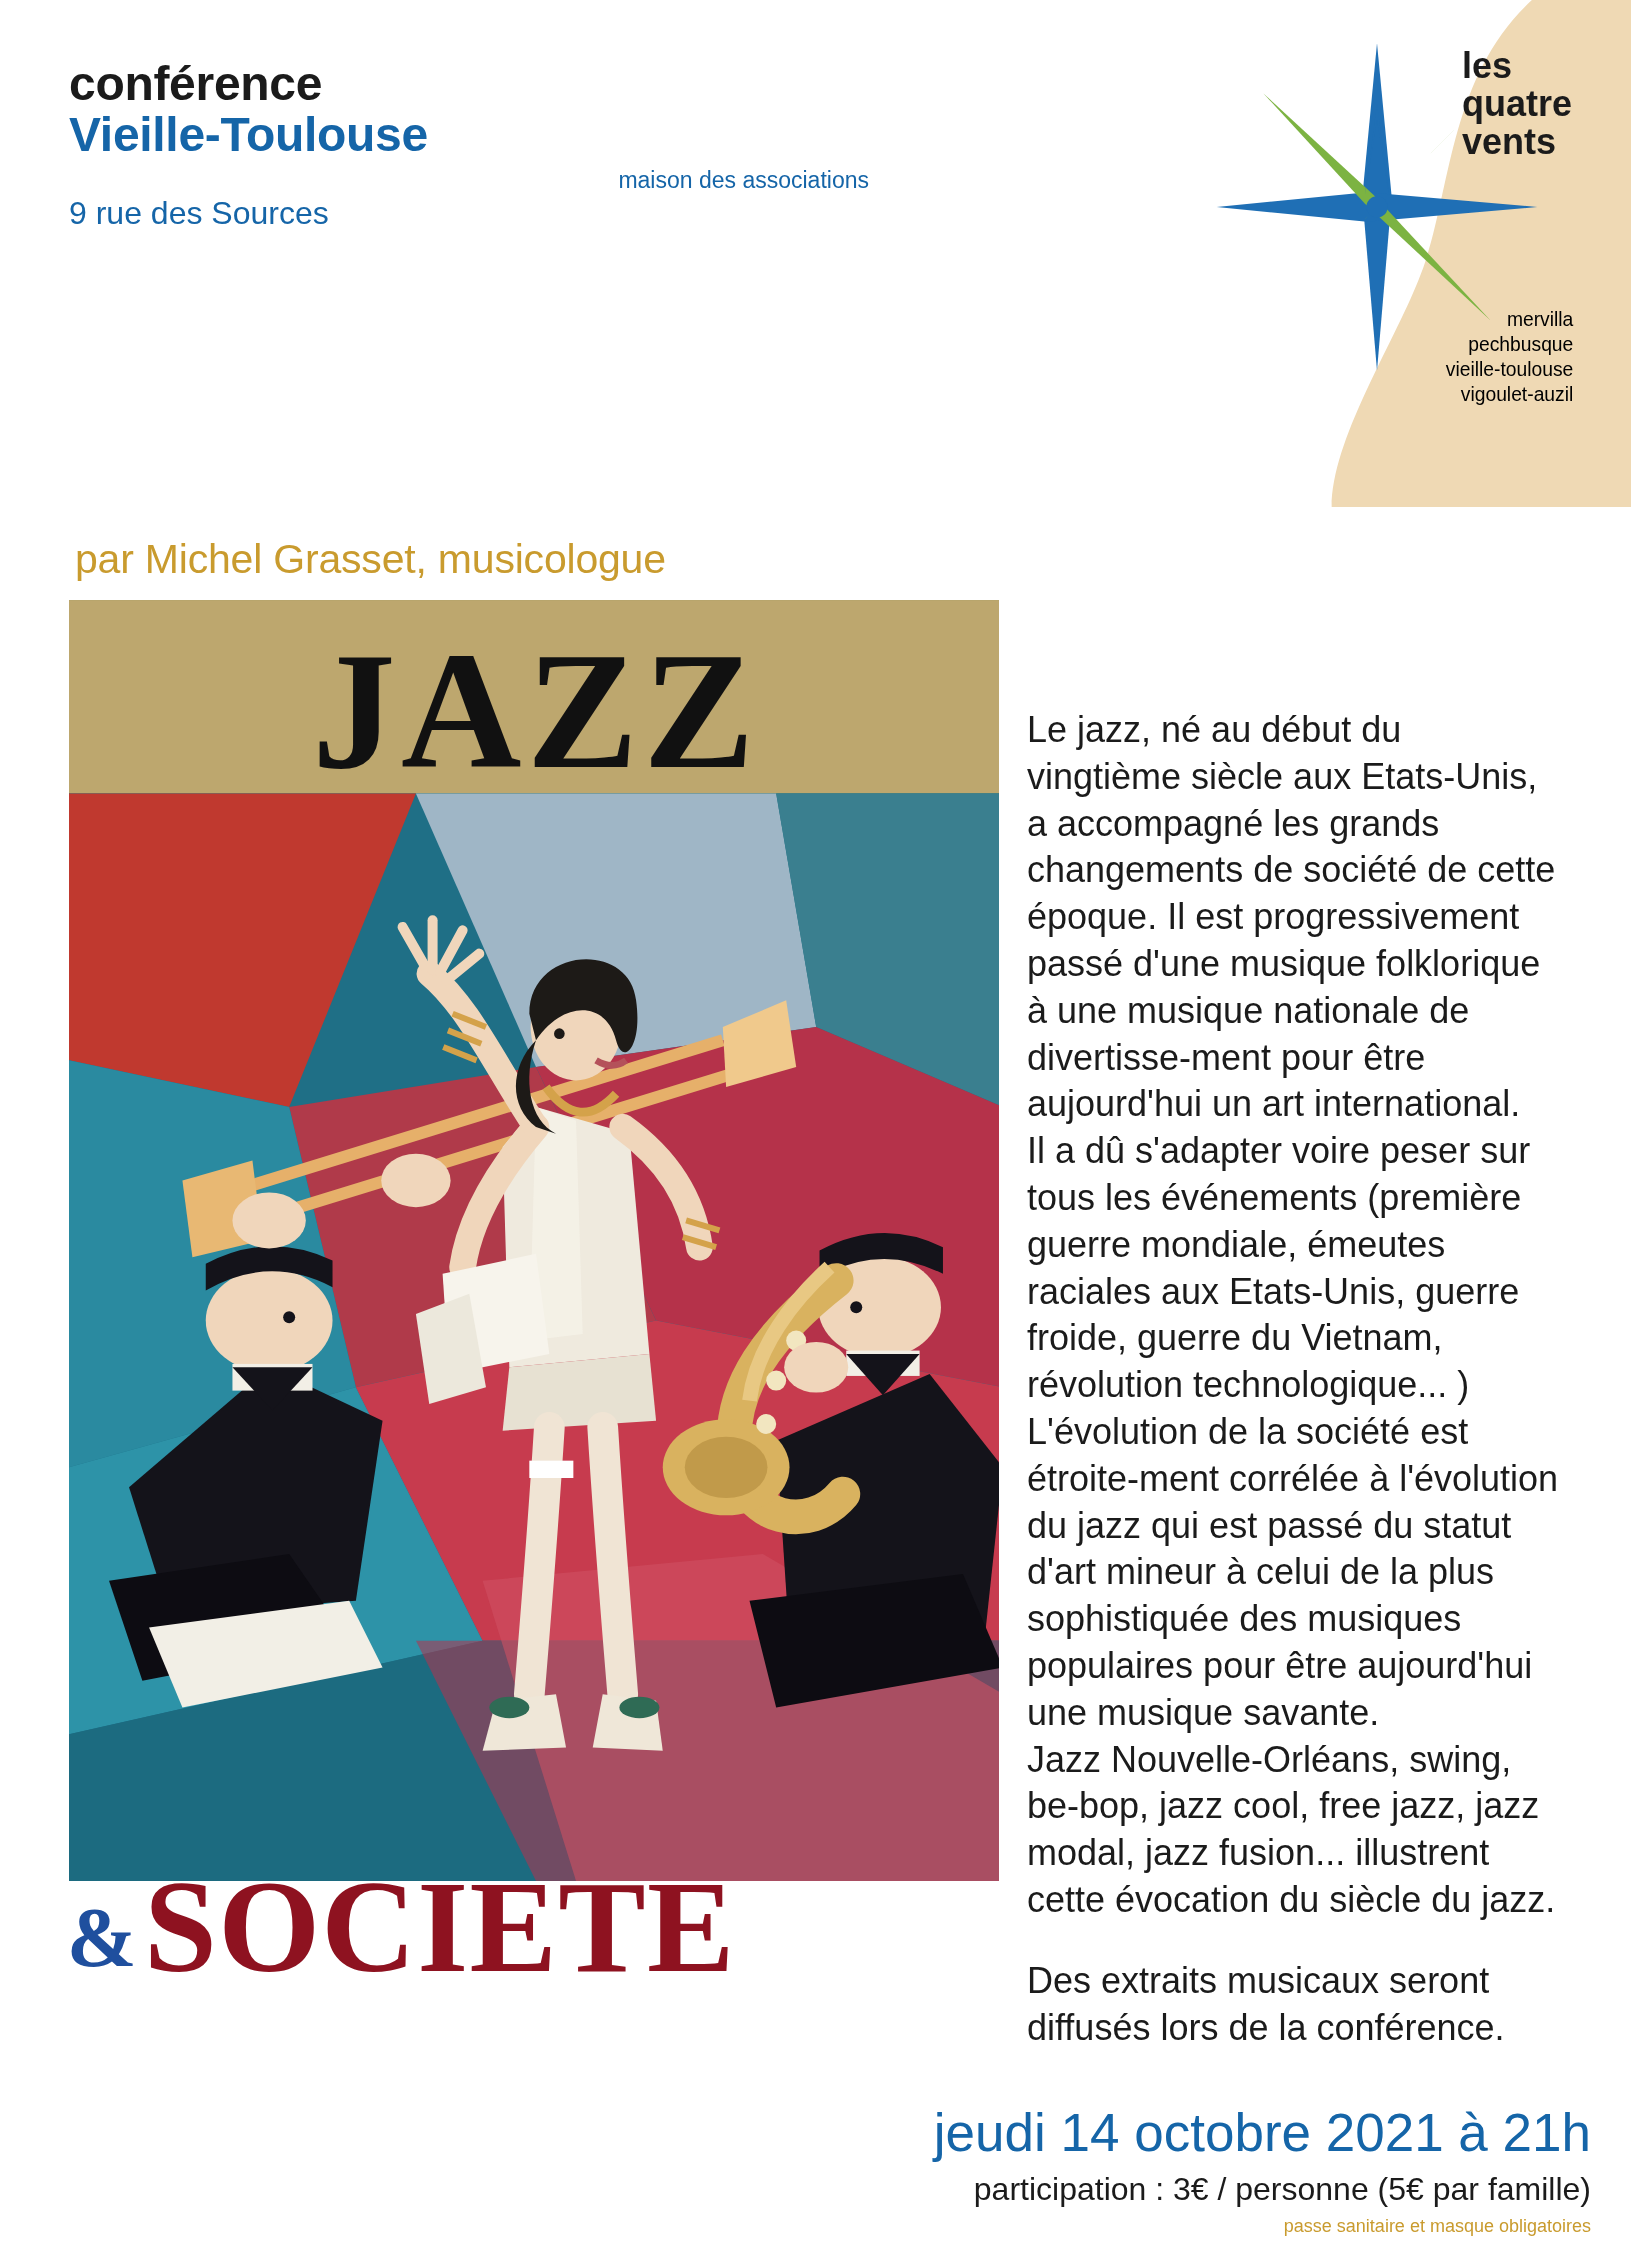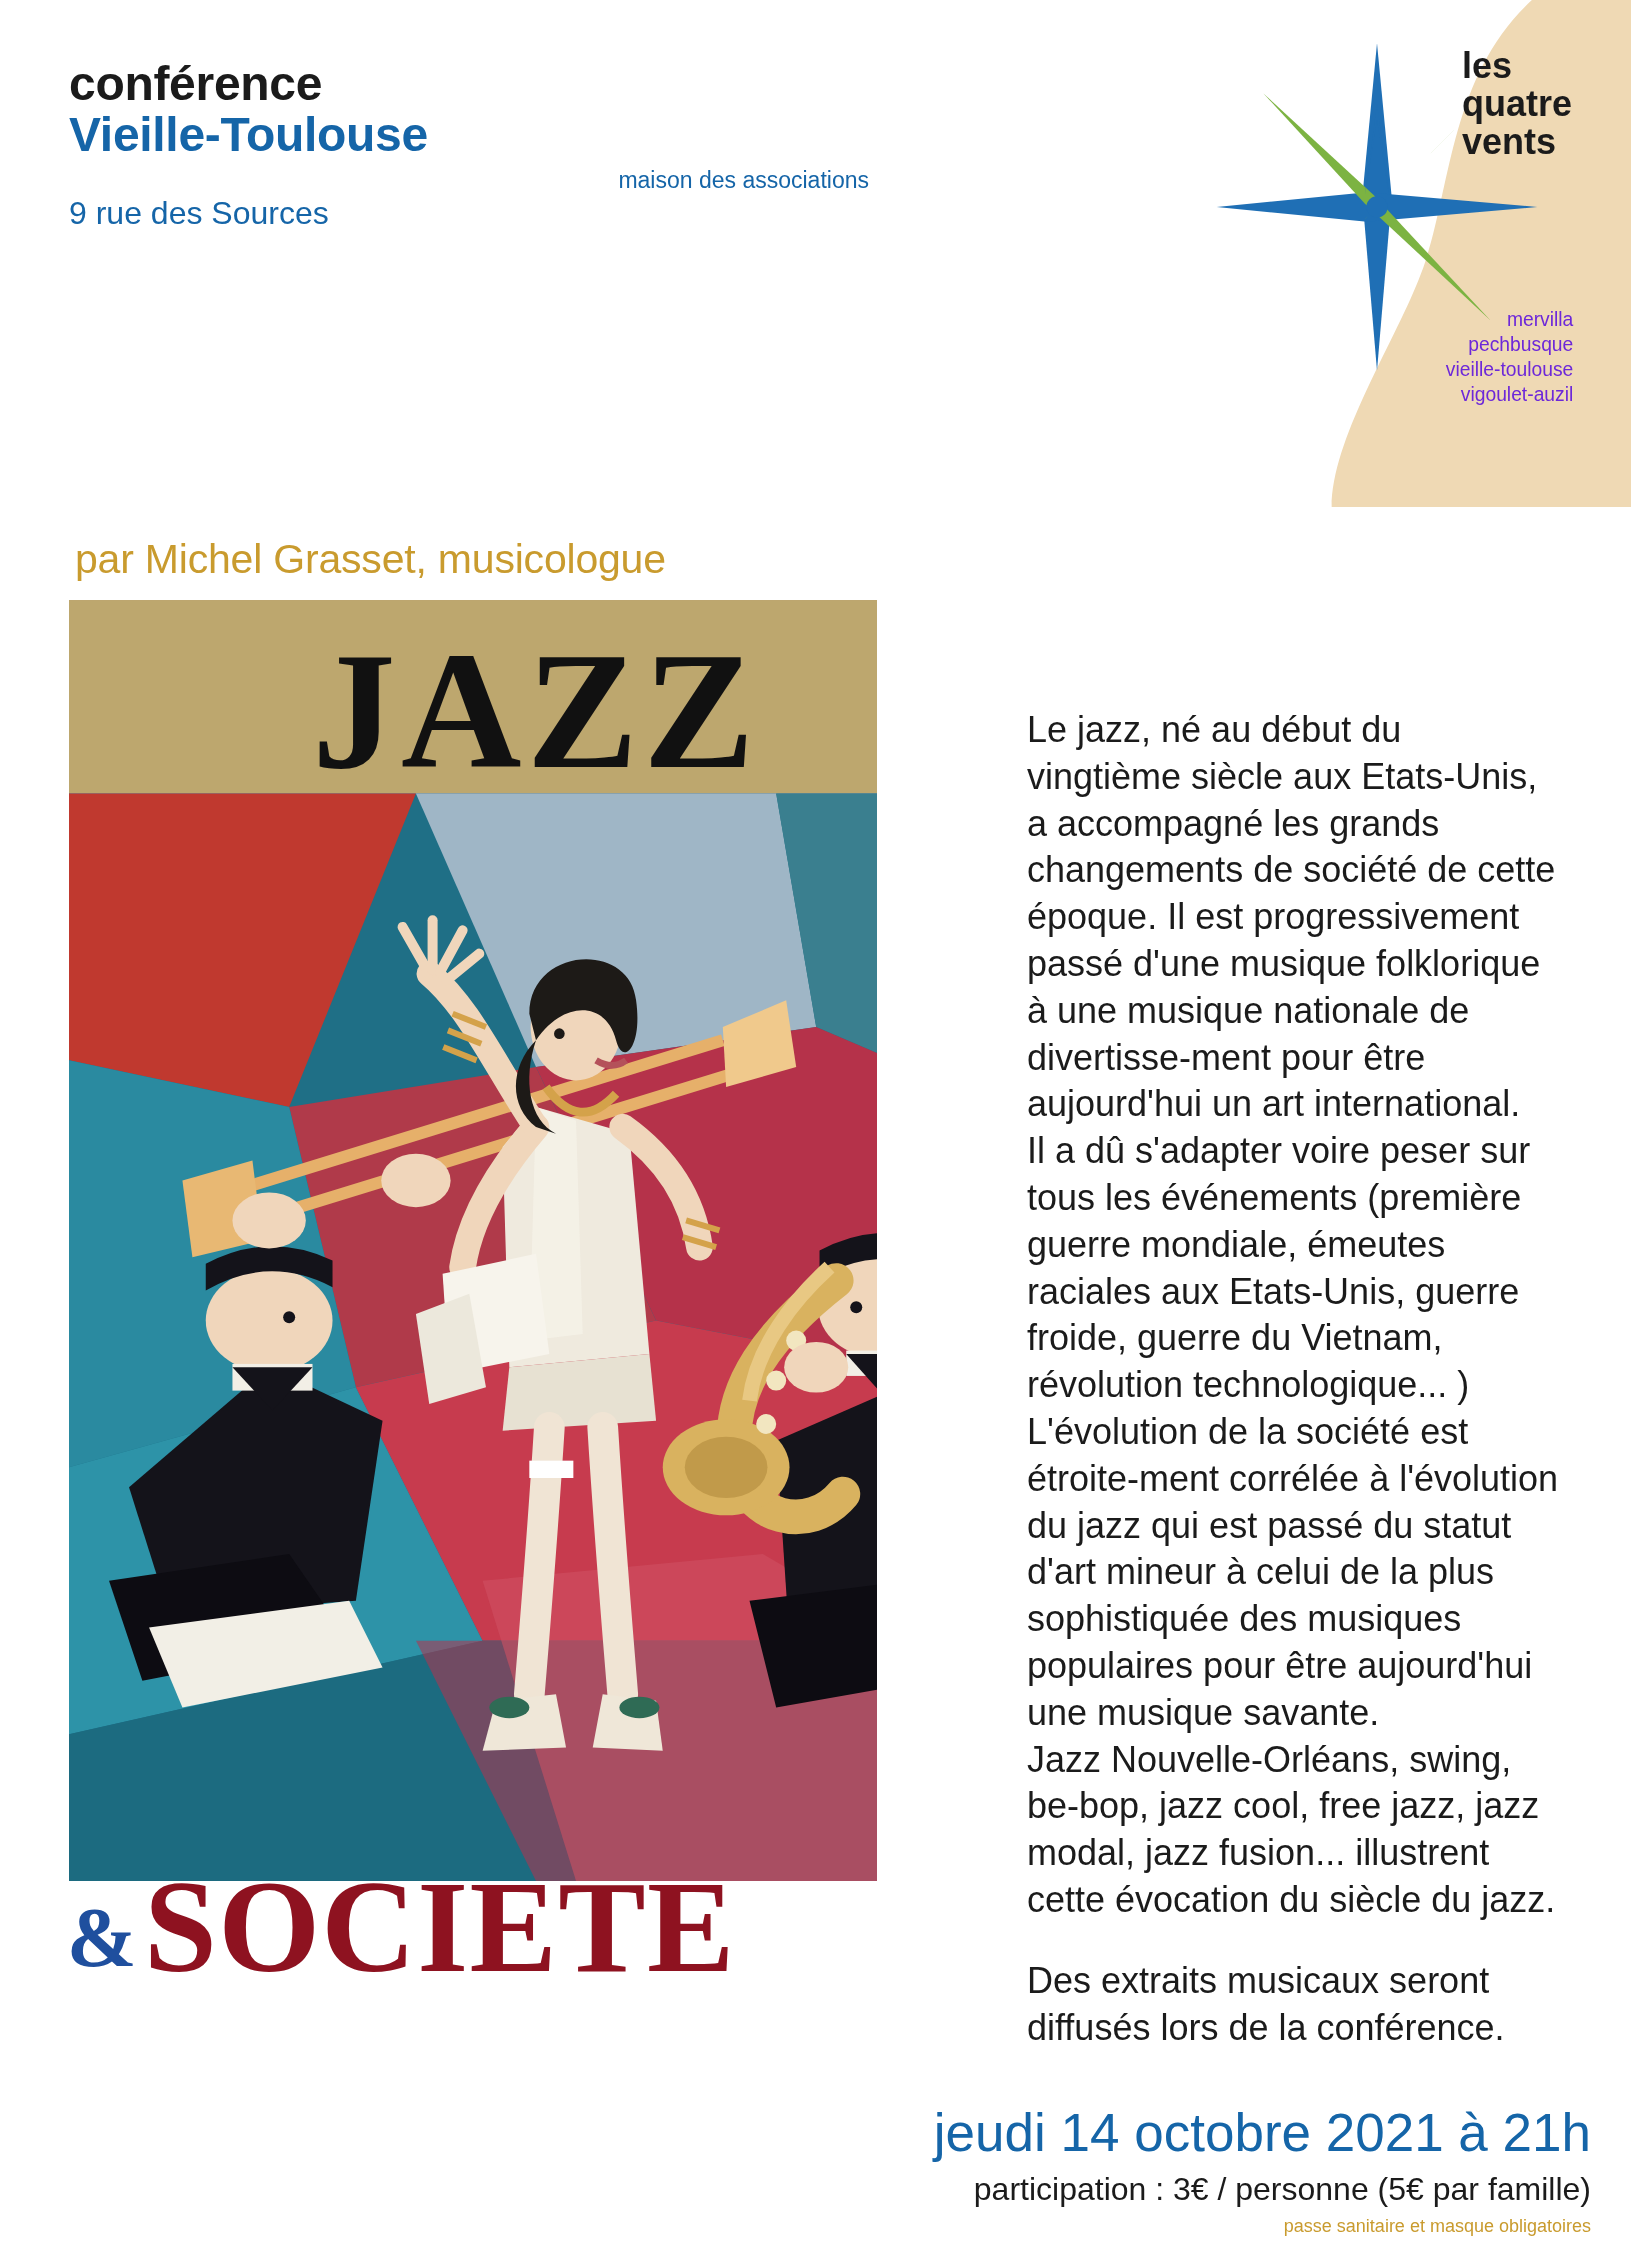--- a/index.html
+++ b/index.html
@@ -87,44 +87,44 @@
     height: 334px;
     z-index: 2;
   }
   .logo-towns {
     position: absolute;
     right: 10.7px;
     top: 267px;
     text-align: right;
     font-size: 19.3px;
     line-height: 1.30;
-    color: #6d28d9;
+    color: #000000;
     z-index: 3;
   }
 
   
   .byline {
     position: absolute;
     left: 75px;
     top: 536px;
     font-size: 41px;
     color: #c99b2e;
     font-weight: 500;
     letter-spacing: -0.2px;
   }
 
   
   .poster {
     position: absolute;
     left: 69px;
     top: 600px;
-    width: 808px;
+    width: 930px;
     height: 1281px;
     overflow: hidden;
-    background: #c4b5fd;
+    background: #0f766e;
   }
   .poster svg { display: block; }
 
   
   .societe-row {
     position: absolute;
     left: 64px;
     top: 1861px;
     width: 967px;
     height: 147px;

